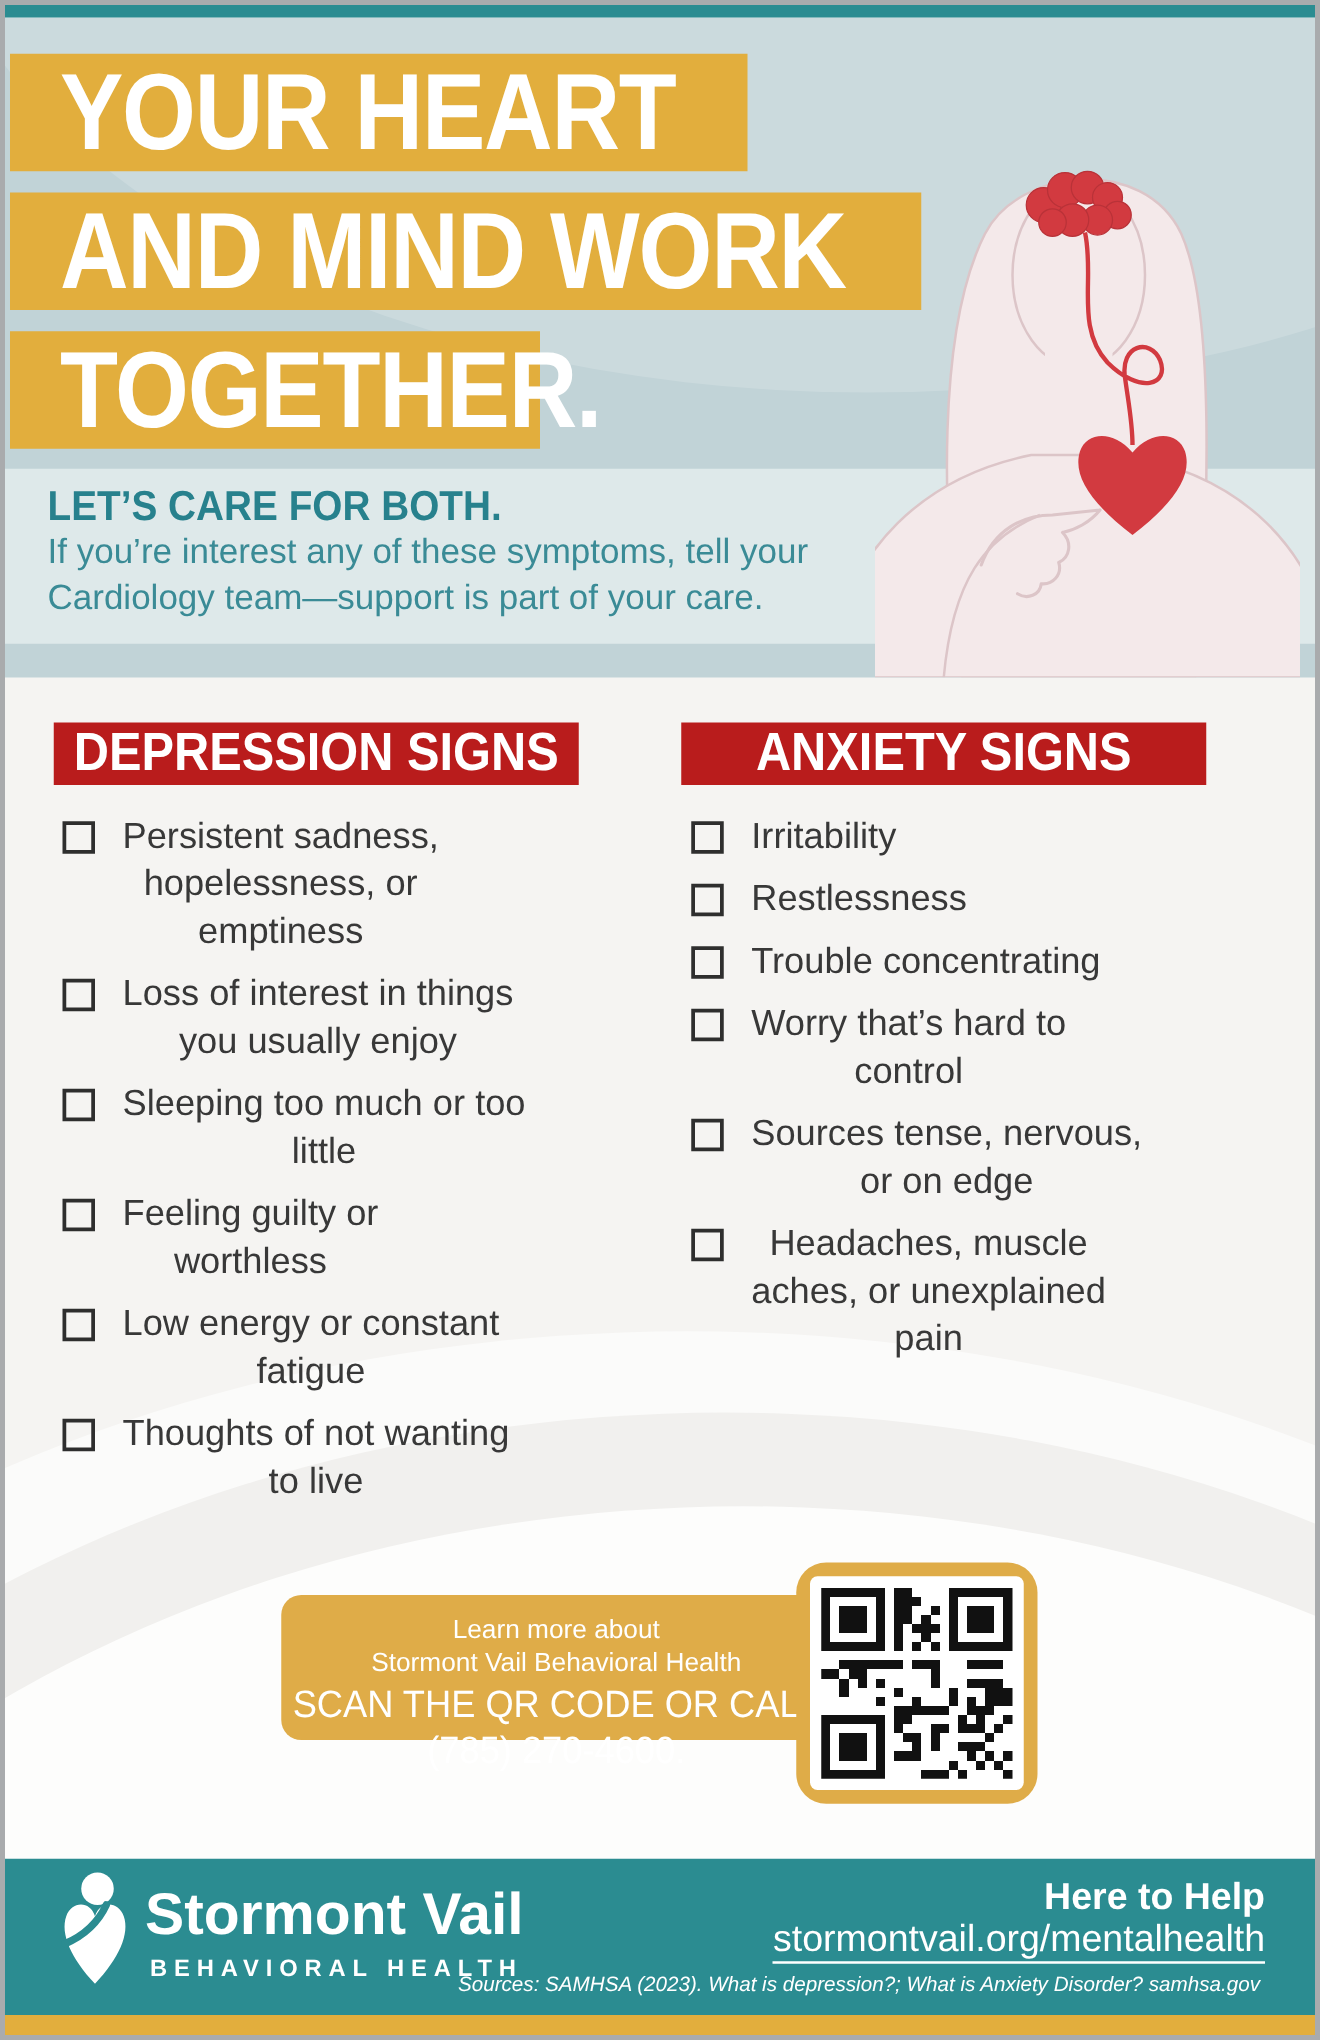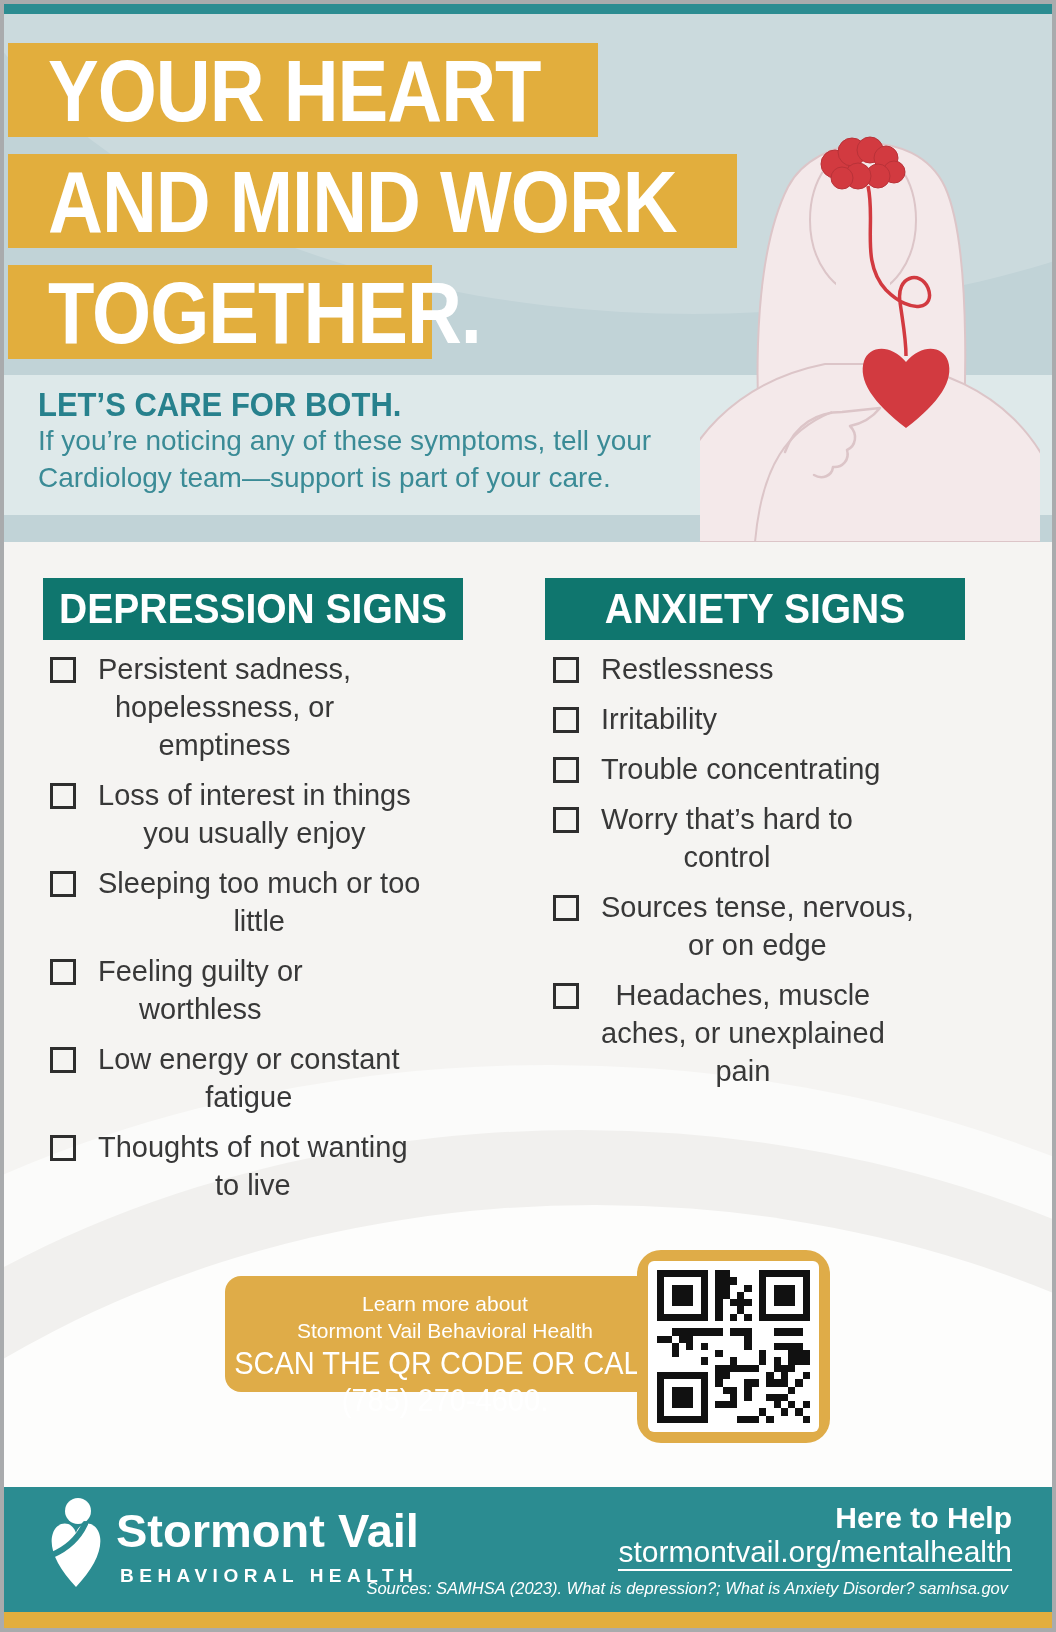--- a/index.html
+++ b/index.html
@@ -32,21 +32,21 @@
   .tagline-line:first-of-type{margin-top:10px;}
   
   .sw1{position:absolute;left:-500px;top:1065px;width:2100px;height:1500px;border-radius:50%;
     background:#fbfbfa;z-index:1;}
   .sw2{position:absolute;left:-420px;top:1130px;width:2000px;height:1500px;border-radius:50%;
     background:#f1f0ee;z-index:1;}
   .sw3{position:absolute;left:-380px;top:1205px;width:1950px;height:1500px;border-radius:50%;
     background:#fdfdfc;z-index:1;}
   
   .columns{position:absolute;left:0;top:578px;width:1056px;z-index:2;}
-  .sec-header{position:absolute;height:62px;background:#0f766e;color:#fff;font-weight:700;
+  .sec-header{position:absolute;height:50px;background:#b91c1c;color:#fff;font-weight:700;
     font-size:39px;display:flex;align-items:center;justify-content:center;letter-spacing:0;}
   .sec-header span{transform:scaleY(1.1);}
   .hdr-dep{left:43px;top:0;width:420px;}
   .hdr-anx{left:545px;top:0;width:420px;}
   .checklist{position:absolute;top:72px;}
   .list-dep{left:50px;width:430px;}
   .list-anx{left:553px;width:440px;}
   .check-item{display:flex;margin-bottom:12px;}
   .checkbox{flex:0 0 auto;width:20px;height:20px;border:3px solid #2e2e2e;margin:7px 22px 0 0;background:transparent;}
   .check-text{color:#383838;font-size:29px;line-height:38px;text-align:center;}
@@ -118,21 +118,21 @@
       <div class="bar bar2">
           <span>AND MIND WORK</span>
         </div>
       <div class="bar bar3">
           <span>TOGETHER.</span>
         </div>
     </div>
 
     <div class="tagline">
       <div class="tagline-title">LET’S CARE FOR BOTH.</div>
-      <div class="tagline-line">If you’re noticing any of these symptoms, tell your</div>
+      <div class="tagline-line">If you’re interest any of these symptoms, tell your</div>
       <div class="tagline-line">Cardiology team—support is part of your care.</div>
     </div>
   </div>
 
   <div class="sw1"></div>
   <div class="sw2"></div>
   <div class="sw3"></div>
 
   <div class="columns">
     <div class="sec-header hdr-dep">
@@ -183,27 +183,27 @@
           <div class="check-text">
             <div>Thoughts of not wanting</div>
             <div>to live</div>
           </div>
         </div>
       </div>
     <div class="checklist list-anx">
         <div class="check-item">
           <span class="checkbox"></span>
           <div class="check-text">
+            <div>Irritability</div>
+          </div>
+        </div>
+        <div class="check-item">
+          <span class="checkbox"></span>
+          <div class="check-text">
             <div>Restlessness</div>
-          </div>
-        </div>
-        <div class="check-item">
-          <span class="checkbox"></span>
-          <div class="check-text">
-            <div>Irritability</div>
           </div>
         </div>
         <div class="check-item">
           <span class="checkbox"></span>
           <div class="check-text">
             <div>Trouble concentrating</div>
           </div>
         </div>
         <div class="check-item">
           <span class="checkbox"></span>

